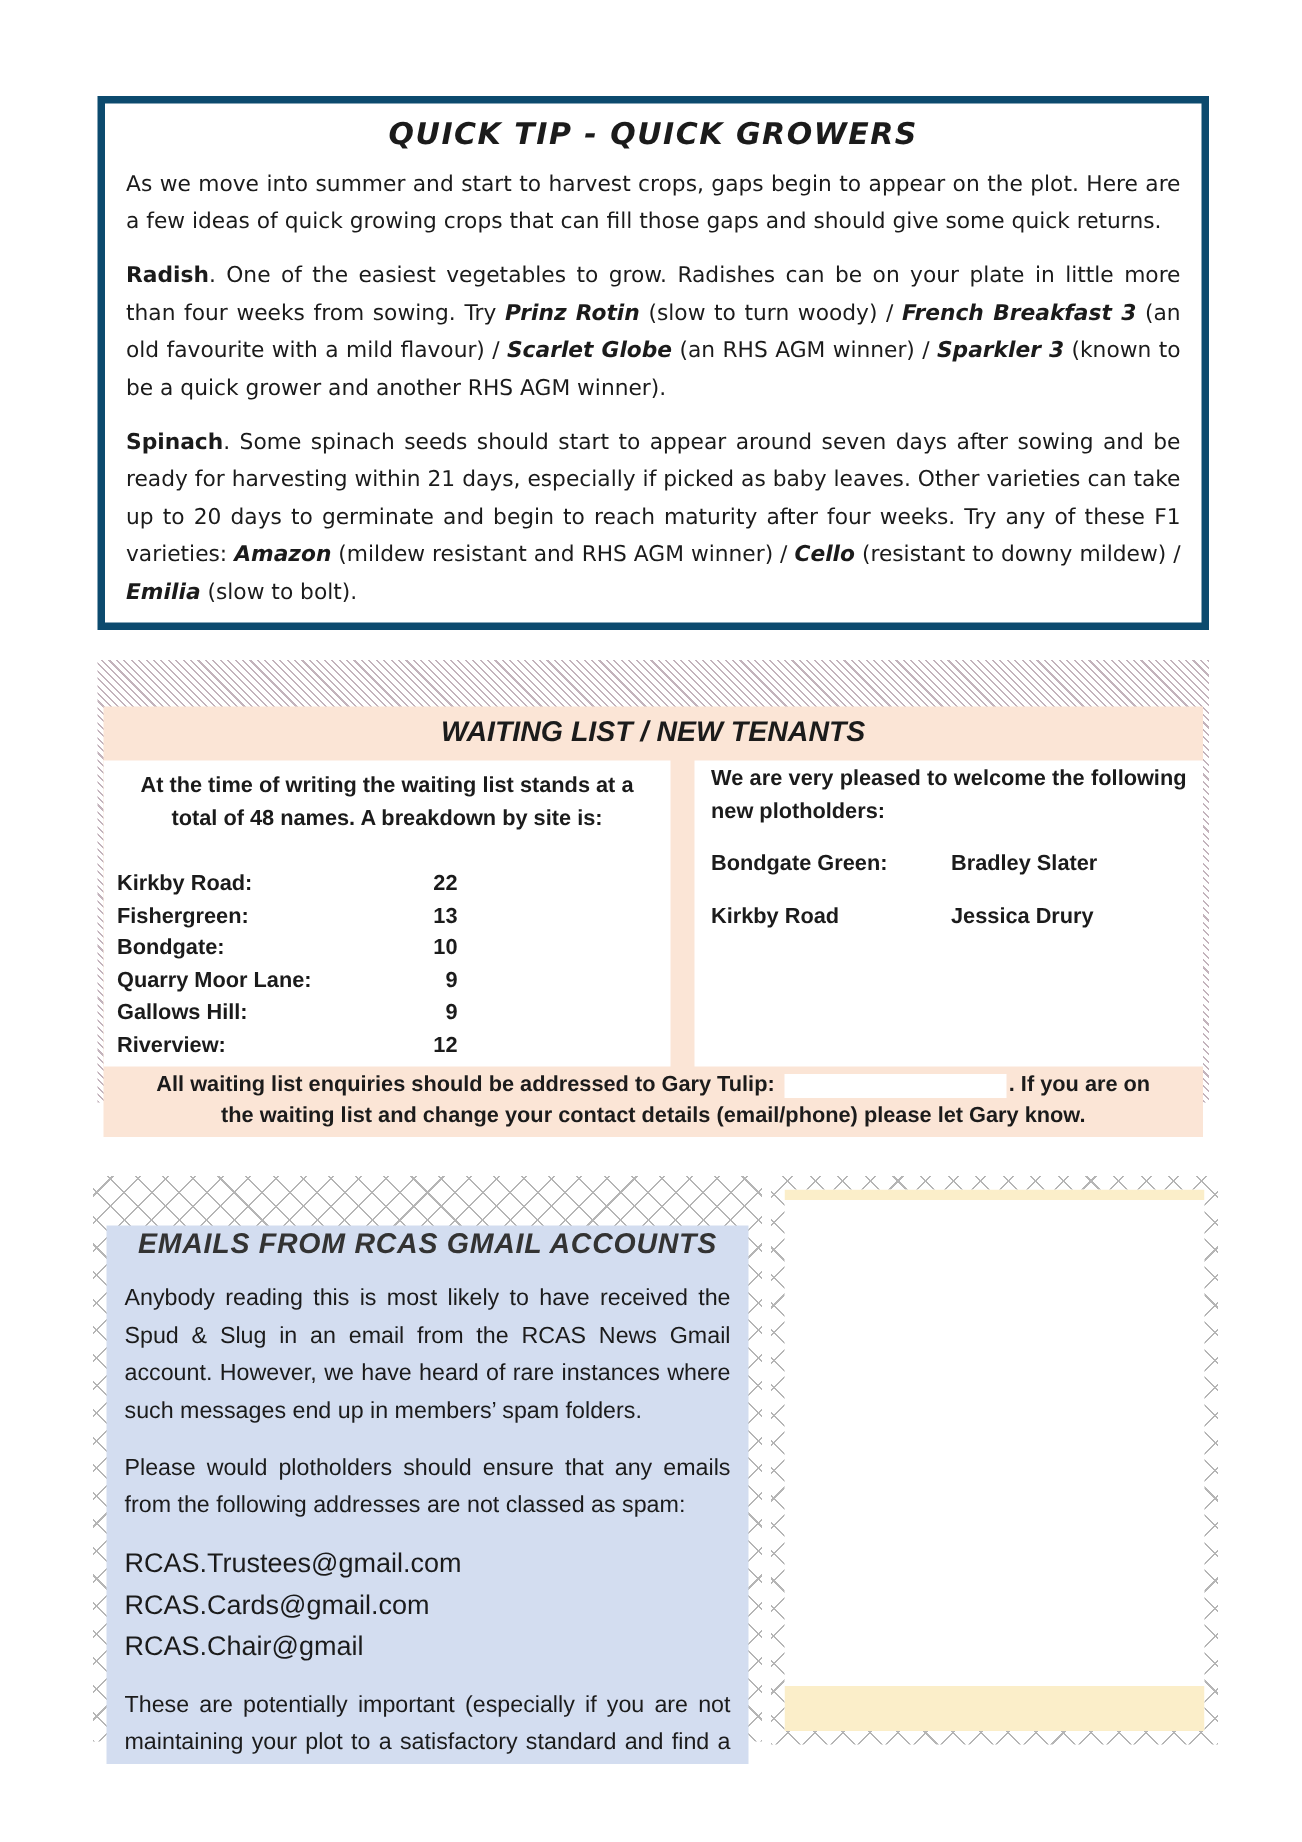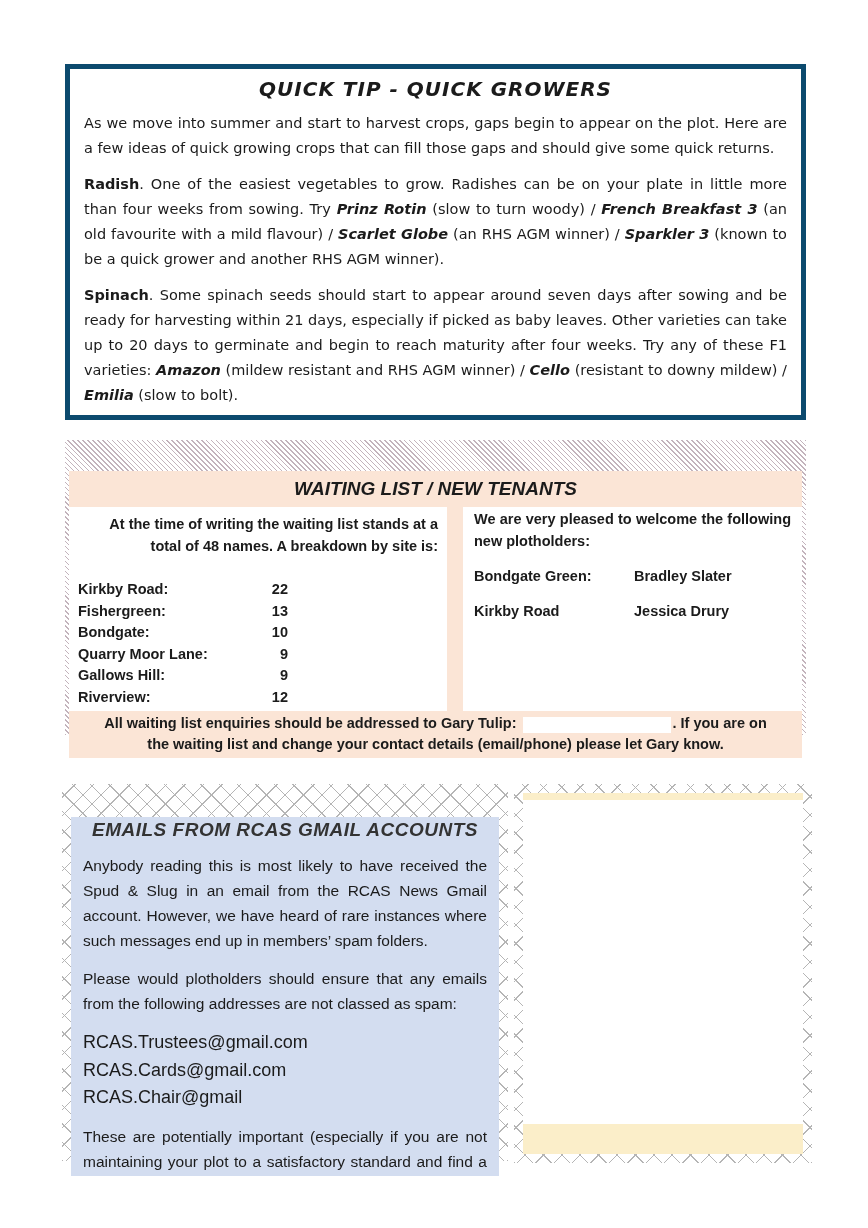--- a/index.html
+++ b/index.html
@@ -28,24 +28,24 @@
                  box-sizing:border-box;padding:4px;}
   .waiting-inner{position:relative;width:100%;height:100%;background:#fbe5d6;overflow:hidden;margin-top:27px;}
   .wl-title{position:absolute;top:0;left:0;right:0;height:34px;text-align:center;
             font-size:19px;font-weight:bold;font-style:italic;padding-top:7px;box-sizing:border-box;}
   .wl-cols{position:absolute;top:36px;left:0;right:0;height:204px;display:flex;}
   .wl-col{background:#ffffff;box-sizing:border-box;padding:7px 9px;font-size:14.5px;
           font-weight:600;line-height:21.5px;}
   .wl-col-left{width:378px;}
   .wl-gap{width:16px;}
   .wl-col-right{flex:1;padding:2px 11px;}
-  .wl-intro{text-align:right;margin:0 0 0 0;}
+  .wl-intro{text-align:center;margin:0 0 0 0;}
   .wl-intro-right{text-align:justify;margin:0;}
   .sites{margin-top:22px;}
-  .site-row{display:grid;grid-template-columns:182px 28px;}
+  .site-row{display:grid;grid-template-columns:182px 28px;gap:17px;}
   .cell-count{text-align:right;}
   .tenants{margin-top:14px;}
   .tenant-row{display:grid;grid-template-columns:160px 1fr;margin-bottom:13px;}
   .wl-footer{position:absolute;left:0;right:0;top:240px;bottom:0;padding:2px 28px 4px 28px;
              text-align:center;font-size:14.5px;font-weight:700;line-height:21px;}
   .redact{display:inline-block;width:148px;height:16px;background:#ffffff;
           vertical-align:middle;margin:0 2px -2px 2px;}
 
   
   .emails-outer{position:absolute;left:62px;top:784px;width:446px;height:377px;

